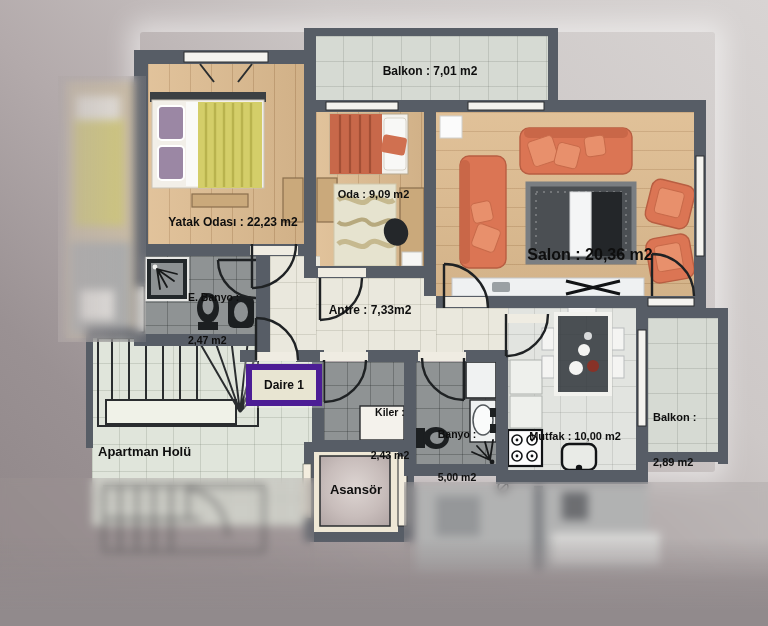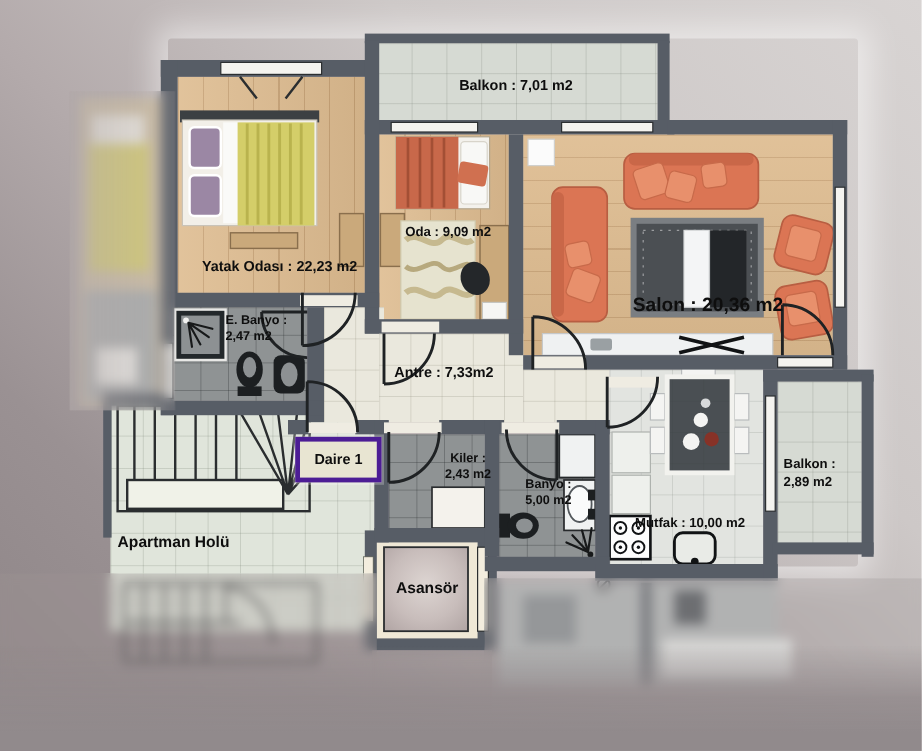--- a/index.html
+++ b/index.html
@@ -39,22 +39,22 @@
   .thr{fill:#efece2;}
   .door{stroke:#1f2224;stroke-width:2.4;fill:none;}
   .stair{stroke:#2a2d2f;stroke-width:2;fill:none;}
   .spray{stroke:#17191a;stroke-width:1.8;fill:none;stroke-linecap:round;}
   .chair{fill:#f4f4f2;stroke:#b9bcbd;stroke-width:1;}
   .counter{fill:#eef0ec;stroke:#aeb2ae;stroke-width:1;}
   .cab{fill:#caa97b;stroke:#8a6f4d;stroke-width:1.2;}
   
   .lbl{position:absolute;font-weight:700;color:#0e0e0e;line-height:13px;}
   .lbl.c{text-align:center;}
-  .lbl span{display:block;}
-  .plate{background:#e8e5d2;border:4px solid #4c1d95;box-shadow:0 0 0 2px rgba(255,255,255,.25);
+  .lbl span{display:block;margin-top:30px;}
+  .plate{background:#e8e5d2;border:6px solid #4c1d95;box-shadow:0 0 0 2px rgba(255,255,255,.25);
     display:flex;align-items:center;justify-content:center;}
   
   .blur{position:absolute;backdrop-filter:blur(4.5px);-webkit-backdrop-filter:blur(4.5px);}
 </style>
 </head>
 <body>
 
 <div class="abs glow" style="left:140px;top:32px;width:575px;height:440px;"></div>
 
 <div class="abs" style="left:66px;top:82px;width:72px;height:256px;background:#cfc0a4;">

